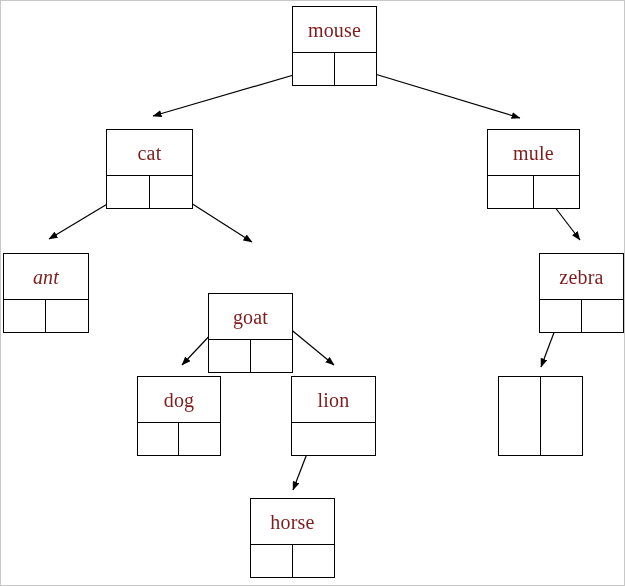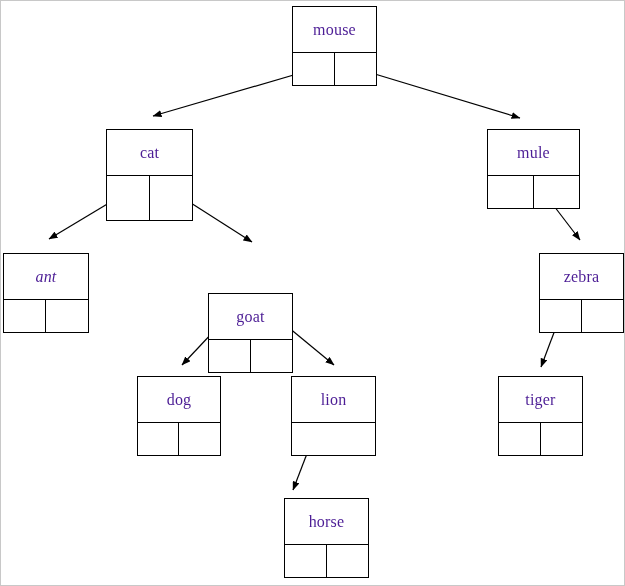--- a/index.html
+++ b/index.html
@@ -34,23 +34,23 @@
     background: #ffffff;
     display: flex;
     flex-direction: column;
   }
   .node-label {
     flex: 0 0 46px;
     height: 46px;
     display: flex;
     align-items: center;
     justify-content: center;
-    font-size: 16px;
+    font-size: 20px;
     line-height: 1;
-    color: #4c1d95;
+    color: #7f1d1d;
     border-bottom: 1.4px solid #000000;
     box-sizing: border-box;
     letter-spacing: 0.2px;
   }
   .node-ptrs {
     flex: 1 1 auto;
     display: flex;
   }
   .ptr {
     flex: 1 1 50%;
@@ -85,21 +85,21 @@
   </svg>
 
   <div id="nodes-layer">
       <div class="node" style="left: 291px; top: 5px; width: 85px; height: 80px;">
         <div class="node-label">mouse</div>
         <div class="node-ptrs">
           <div class="ptr left"></div>
           <div class="ptr right"></div>
         </div>
       </div>
-      <div class="node" style="left: 105px; top: 128px; width: 87px; height: 92px;">
+      <div class="node" style="left: 105px; top: 128px; width: 87px; height: 80px;">
         <div class="node-label">cat</div>
         <div class="node-ptrs">
           <div class="ptr left"></div>
           <div class="ptr right"></div>
         </div>
       </div>
       <div class="node" style="left: 486px; top: 128px; width: 93px; height: 80px;">
         <div class="node-label">mule</div>
         <div class="node-ptrs">
           <div class="ptr left"></div>
@@ -135,27 +135,26 @@
         </div>
       </div>
       <div class="node" style="left: 290px; top: 375px; width: 85px; height: 80px; gap: 38px;">
         <div class="node-label">lion</div>
         <div class="node-ptrs">
           <div class="ptr left"></div>
           <div class="ptr right"></div>
         </div>
       </div>
       <div class="node" style="left: 497px; top: 375px; width: 85px; height: 80px;">
-        <div class="node-label">tiger</div>
         <div class="node-ptrs">
           <div class="ptr left"></div>
           <div class="ptr right"></div>
         </div>
       </div>
-      <div class="node" style="left: 249px; top: 497px; width: 85px; height: 80px; margin-left: 34px;">
+      <div class="node" style="left: 249px; top: 497px; width: 85px; height: 80px;">
         <div class="node-label">horse</div>
         <div class="node-ptrs">
           <div class="ptr left"></div>
           <div class="ptr right"></div>
         </div>
       </div>
     </div>
 
 </div>
 

